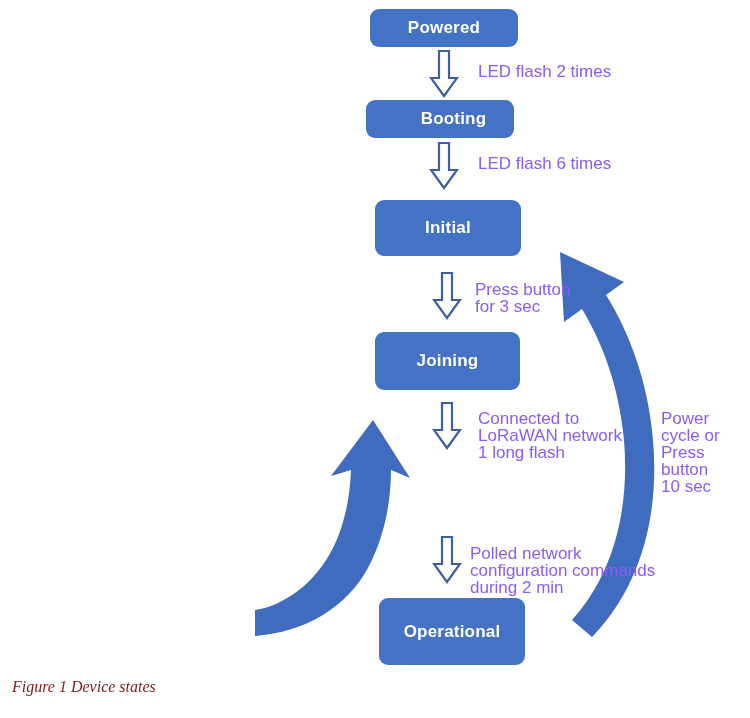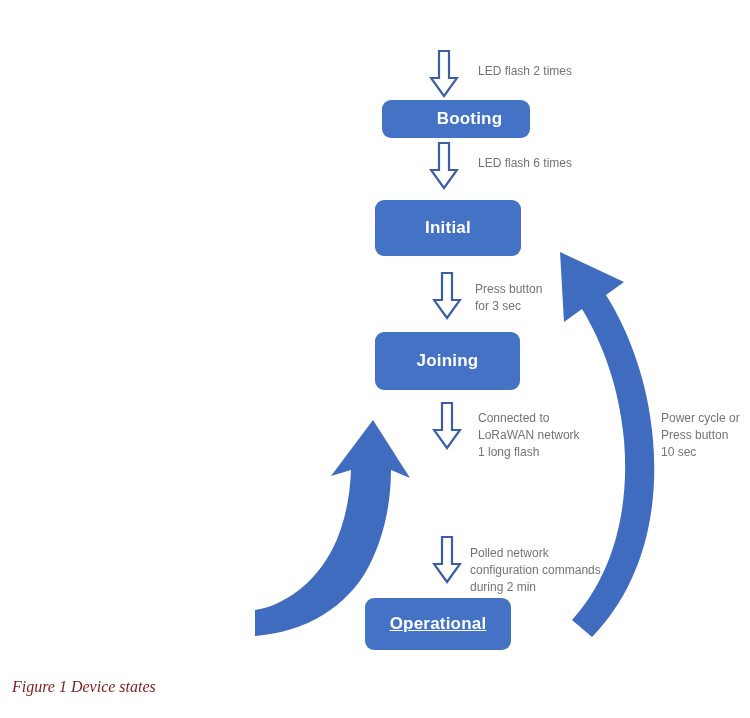--- a/index.html
+++ b/index.html
@@ -28,25 +28,25 @@
     align-items: center;
     justify-content: center;
     font-family: "Liberation Sans", sans-serif;
     font-size: 17px;
     font-weight: bold;
     letter-spacing: .2px;
     text-align: center;
     user-select: none;
   }
   #box-powered     { left: 370px; top: 9px;   width: 148px; height: 38px; }
-  #box-booting     { left: 382px; top: 100px; width: 148px; height: 38px; padding-left: 27px; }
+  #box-booting     { left: 366px; top: 100px; width: 148px; height: 38px; padding-left: 27px; }
   #box-initial     { left: 375px; top: 200px; width: 146px; height: 56px; }
   #box-joining     { left: 375px; top: 332px; width: 145px; height: 58px; }
   #box-configure   { left: 375px; top: 466px; width: 145px; height: 56px; }
-  #box-operational { left: 365px; top: 598px; width: 146px; height: 52px; text-decoration: underline; }
+  #box-operational { left: 379px; top: 598px; width: 146px; height: 67px; }
 
   
   .block-arrow {
     position: absolute;
     width: 30px;
     height: 48px;
   }
   #arrow-powered-booting   { left: 429px; top: 50px;  }
   #arrow-booting-initial   { left: 429px; top: 142px; }
   #arrow-initial-joining   { left: 432px; top: 272px; }
@@ -58,23 +58,23 @@
     position: absolute;
     pointer-events: none;
   }
   #curve-right { left: 520px; top: 190px; width: 160px; height: 450px; }
   #curve-left  { left: 255px; top: 330px; width: 170px; height: 310px; }
 
   
   .label {
     position: absolute;
     font-family: "Liberation Sans", sans-serif;
-    font-size: 12px;
+    font-size: 17px;
     line-height: 17px;
-    color: #737373;
+    color: #8b5cf6;
     white-space: pre-line;
   }
   #label-led2   { left: 478px; top: 63px;  }
   #label-led6   { left: 478px; top: 155px; }
   #label-press3 { left: 475px; top: 281px; }
   #label-connected { left: 478px; top: 410px; }
   #label-polled    { left: 470px; top: 545px; }
   #label-powercycle { left: 661px; top: 410px; }
   #label-remotereset {
     left: 163px;
@@ -139,20 +139,21 @@
   </svg>
 
   <svg id="arrow-joining-configure" class="block-arrow" viewBox="0 0 30 48">
     <polygon points="10,1 20,1 20,28 28,28 15,46 2,28 10,28" fill="#FFFFFF" stroke="#3B5EA5" stroke-width="2.2" stroke-linejoin="miter"></polygon>
   </svg>
 
   <svg id="arrow-configure-operational" class="block-arrow" viewBox="0 0 30 48">
     <polygon points="10,1 20,1 20,28 28,28 15,46 2,28 10,28" fill="#FFFFFF" stroke="#3B5EA5" stroke-width="2.2" stroke-linejoin="miter"></polygon>
   </svg>
 
+  <div id="box-powered" class="state-box">Powered</div>
 
   <div id="box-booting" class="state-box">Booting</div>
 
   <div id="box-initial" class="state-box">Initial</div>
 
   <div id="box-joining" class="state-box">Joining</div>
 
 
   <div id="box-operational" class="state-box">Operational</div>
 

